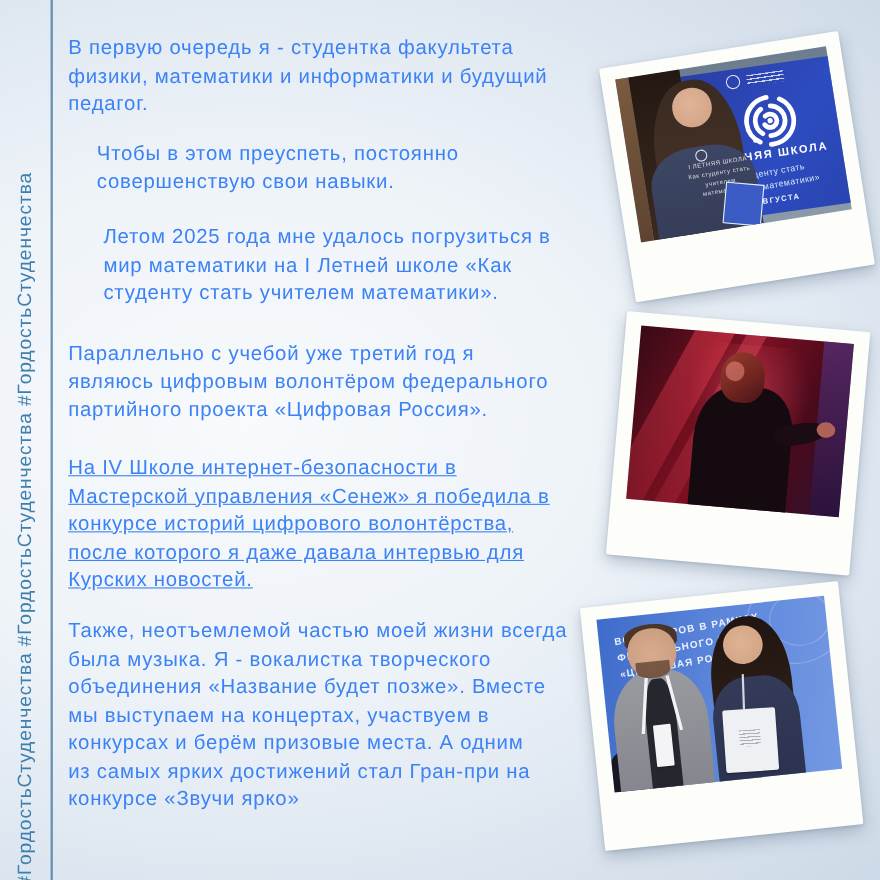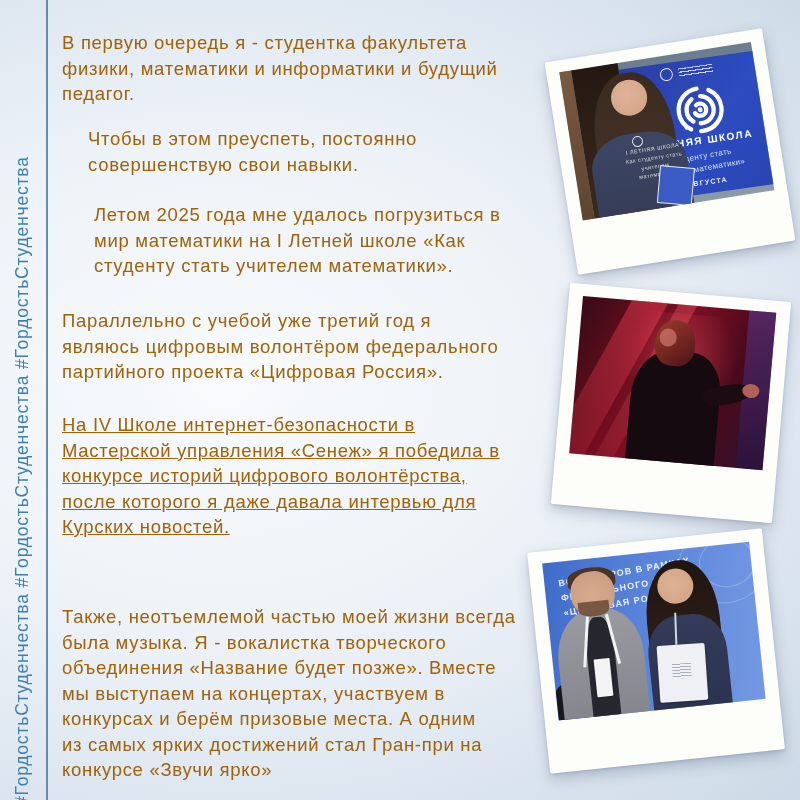--- a/index.html
+++ b/index.html
@@ -18,24 +18,24 @@
     position:absolute;left:12px;top:806px;width:1400px;height:30px;
     transform:rotate(-90deg);transform-origin:0 0;
     white-space:nowrap;
     font-size:17.5px;letter-spacing:.8px;color:#3d7fae;
     font-weight:400;
   }
   
   .para{
     position:absolute;left:62px;width:492px;
     font-size:18.5px;line-height:25.5px;letter-spacing:.7px;
-    color:#a16207;white-space:pre-line;
+    color:#3b82f6;white-space:pre-line;
   }
   .p1{top:30px;} .p2{top:126px;margin-left:26px;} .p3{top:202px;margin-left:32px;}
-  .p4{top:308px;} .p5{top:412px;text-decoration:underline;} .p6{top:560px;margin-top:44px;}
+  .p4{top:308px;} .p5{top:412px;text-decoration:underline;} .p6{top:560px;}
 
   
   .polaroid{
     position:absolute;background:#fdfdfa;border-radius:2px;
     box-shadow:0 6px 14px rgba(70,90,120,.30), 0 1px 3px rgba(70,90,120,.22);
   }
   .photo{
     position:absolute;overflow:hidden;background:#888;
   }
   .polaroid-1{left:560px;top:44px;width:220px;height:215px;transform:rotate(-9deg);z-index:1;}

